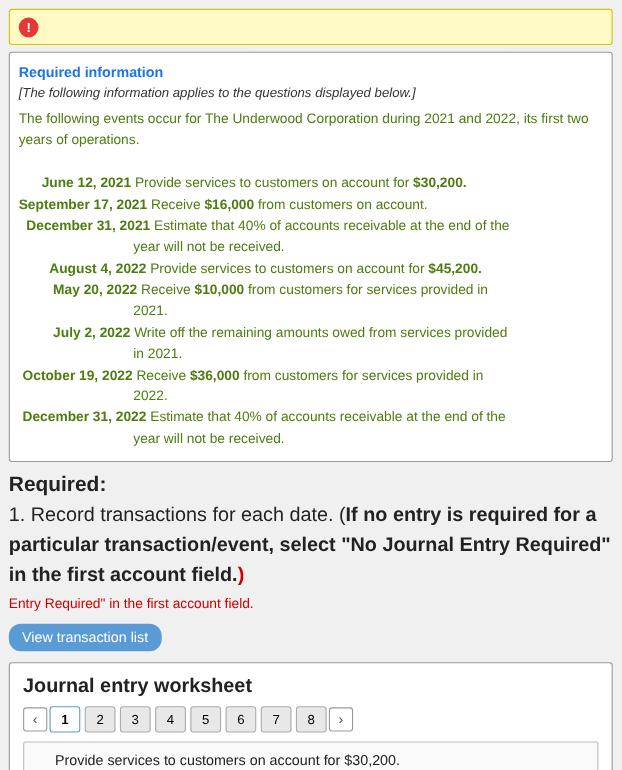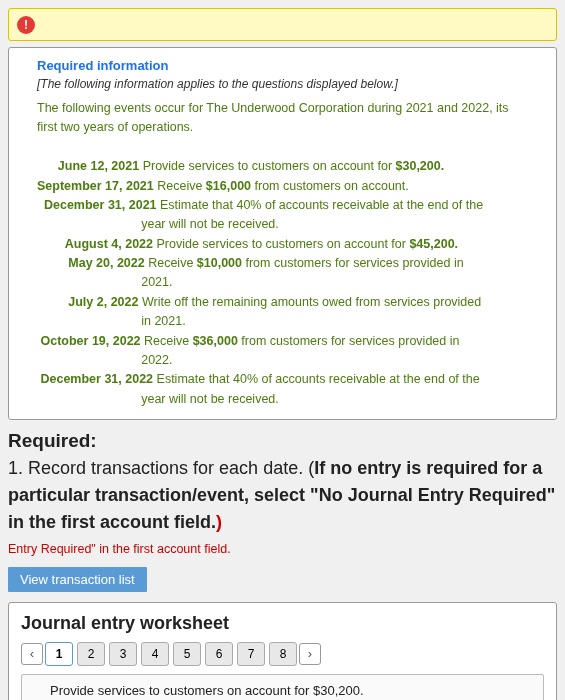--- a/index.html
+++ b/index.html
@@ -41,21 +41,21 @@
       margin-right: 8px;
       flex-shrink: 0;
       margin-top: 1px;
     }
 
     
     .required-info-box {
       border: 1.5px solid #999;
       border-radius: 3px;
       background: #fff;
-      padding: 10px 28px;
+      padding: 10px 8px;
       margin-bottom: 10px;
     }
     .required-info-title {
       color: #1a73e8;
       font-weight: bold;
       font-size: 13px;
       margin-bottom: 4px;
     }
     .required-info-subtitle {
       font-style: italic;
@@ -94,21 +94,21 @@
       color: #cc0000;
     }
 
     
     .view-transaction-btn {
       background: #5b9bd5;
       color: white;
       border: none;
       padding: 5px 12px;
       font-size: 13px;
-      border-radius: 1px;
+      border-radius: 11px;
       cursor: pointer;
       margin-bottom: 10px;
       display: inline-block;
     }
 
     
     .worksheet-box {
       background: #fff;
       border: 1.5px solid #999;
       border-radius: 3px;

